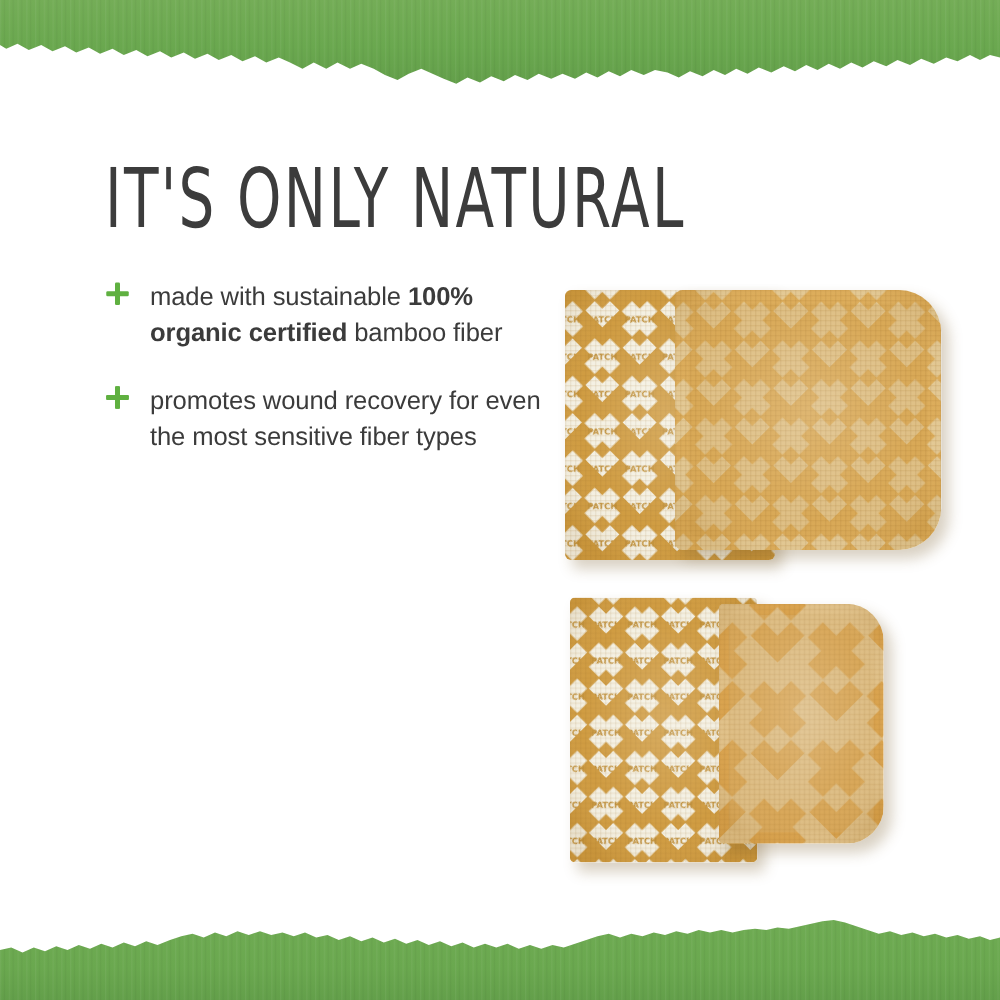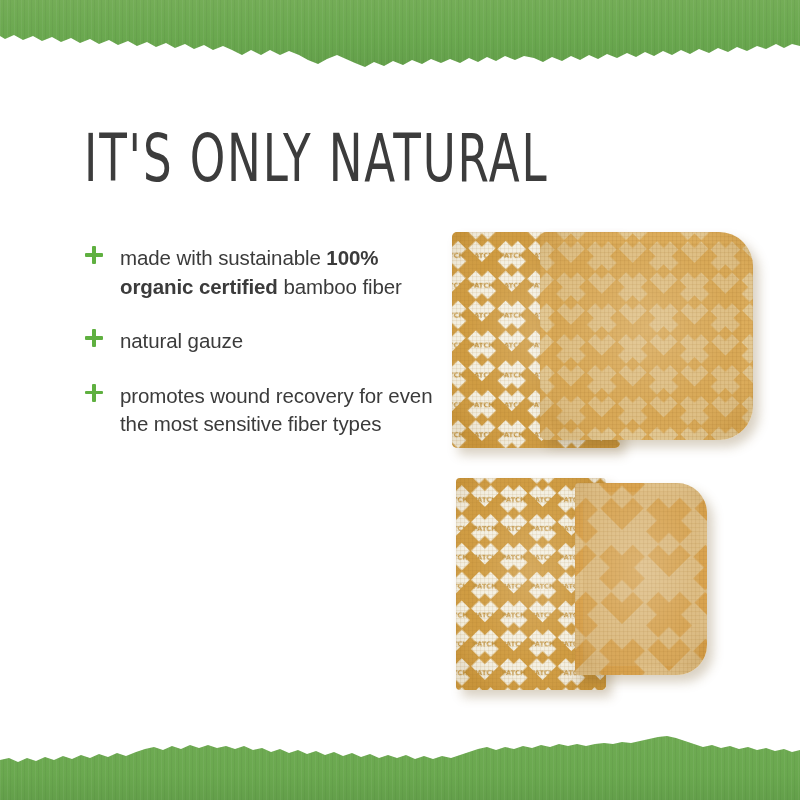--- a/index.html
+++ b/index.html
@@ -41,21 +41,20 @@
     margin:0;padding:0;
   }
   .feature-item{
     position:relative;
     padding-left:36px;
     margin-bottom:26px;
     color:#3b3b3b;
     font-size:20.5px;
     line-height:28.5px;
     letter-spacing:-0.1px;
-    margin-top:20px;
   }
   .feature-item:last-child{margin-bottom:0;}
   .plus-icon{
     position:absolute;
     left:0; top:1px;
     width:20px;height:20px;
     display:block;
   }
   .plus-icon::before,.plus-icon::after{
     content:"";position:absolute;background:#5fb040;border-radius:1px;
@@ -118,21 +117,20 @@
 
 <ul id="feature-list">
 
   <li class="feature-item">
     <span class="plus-icon"></span>
     <span class="feature-text"><span>made with sustainable </span><b>100% organic certified</b><span> bamboo fiber</span></span>
   </li>
 
   <li class="feature-item">
     <span class="plus-icon"></span>
-    <span class="feature-text">natural gauze</span>
   </li>
 
   <li class="feature-item">
     <span class="plus-icon"></span>
     <span class="feature-text">promotes wound recovery for even the most sensitive fiber types</span>
   </li>
 
 
 </ul>
 

